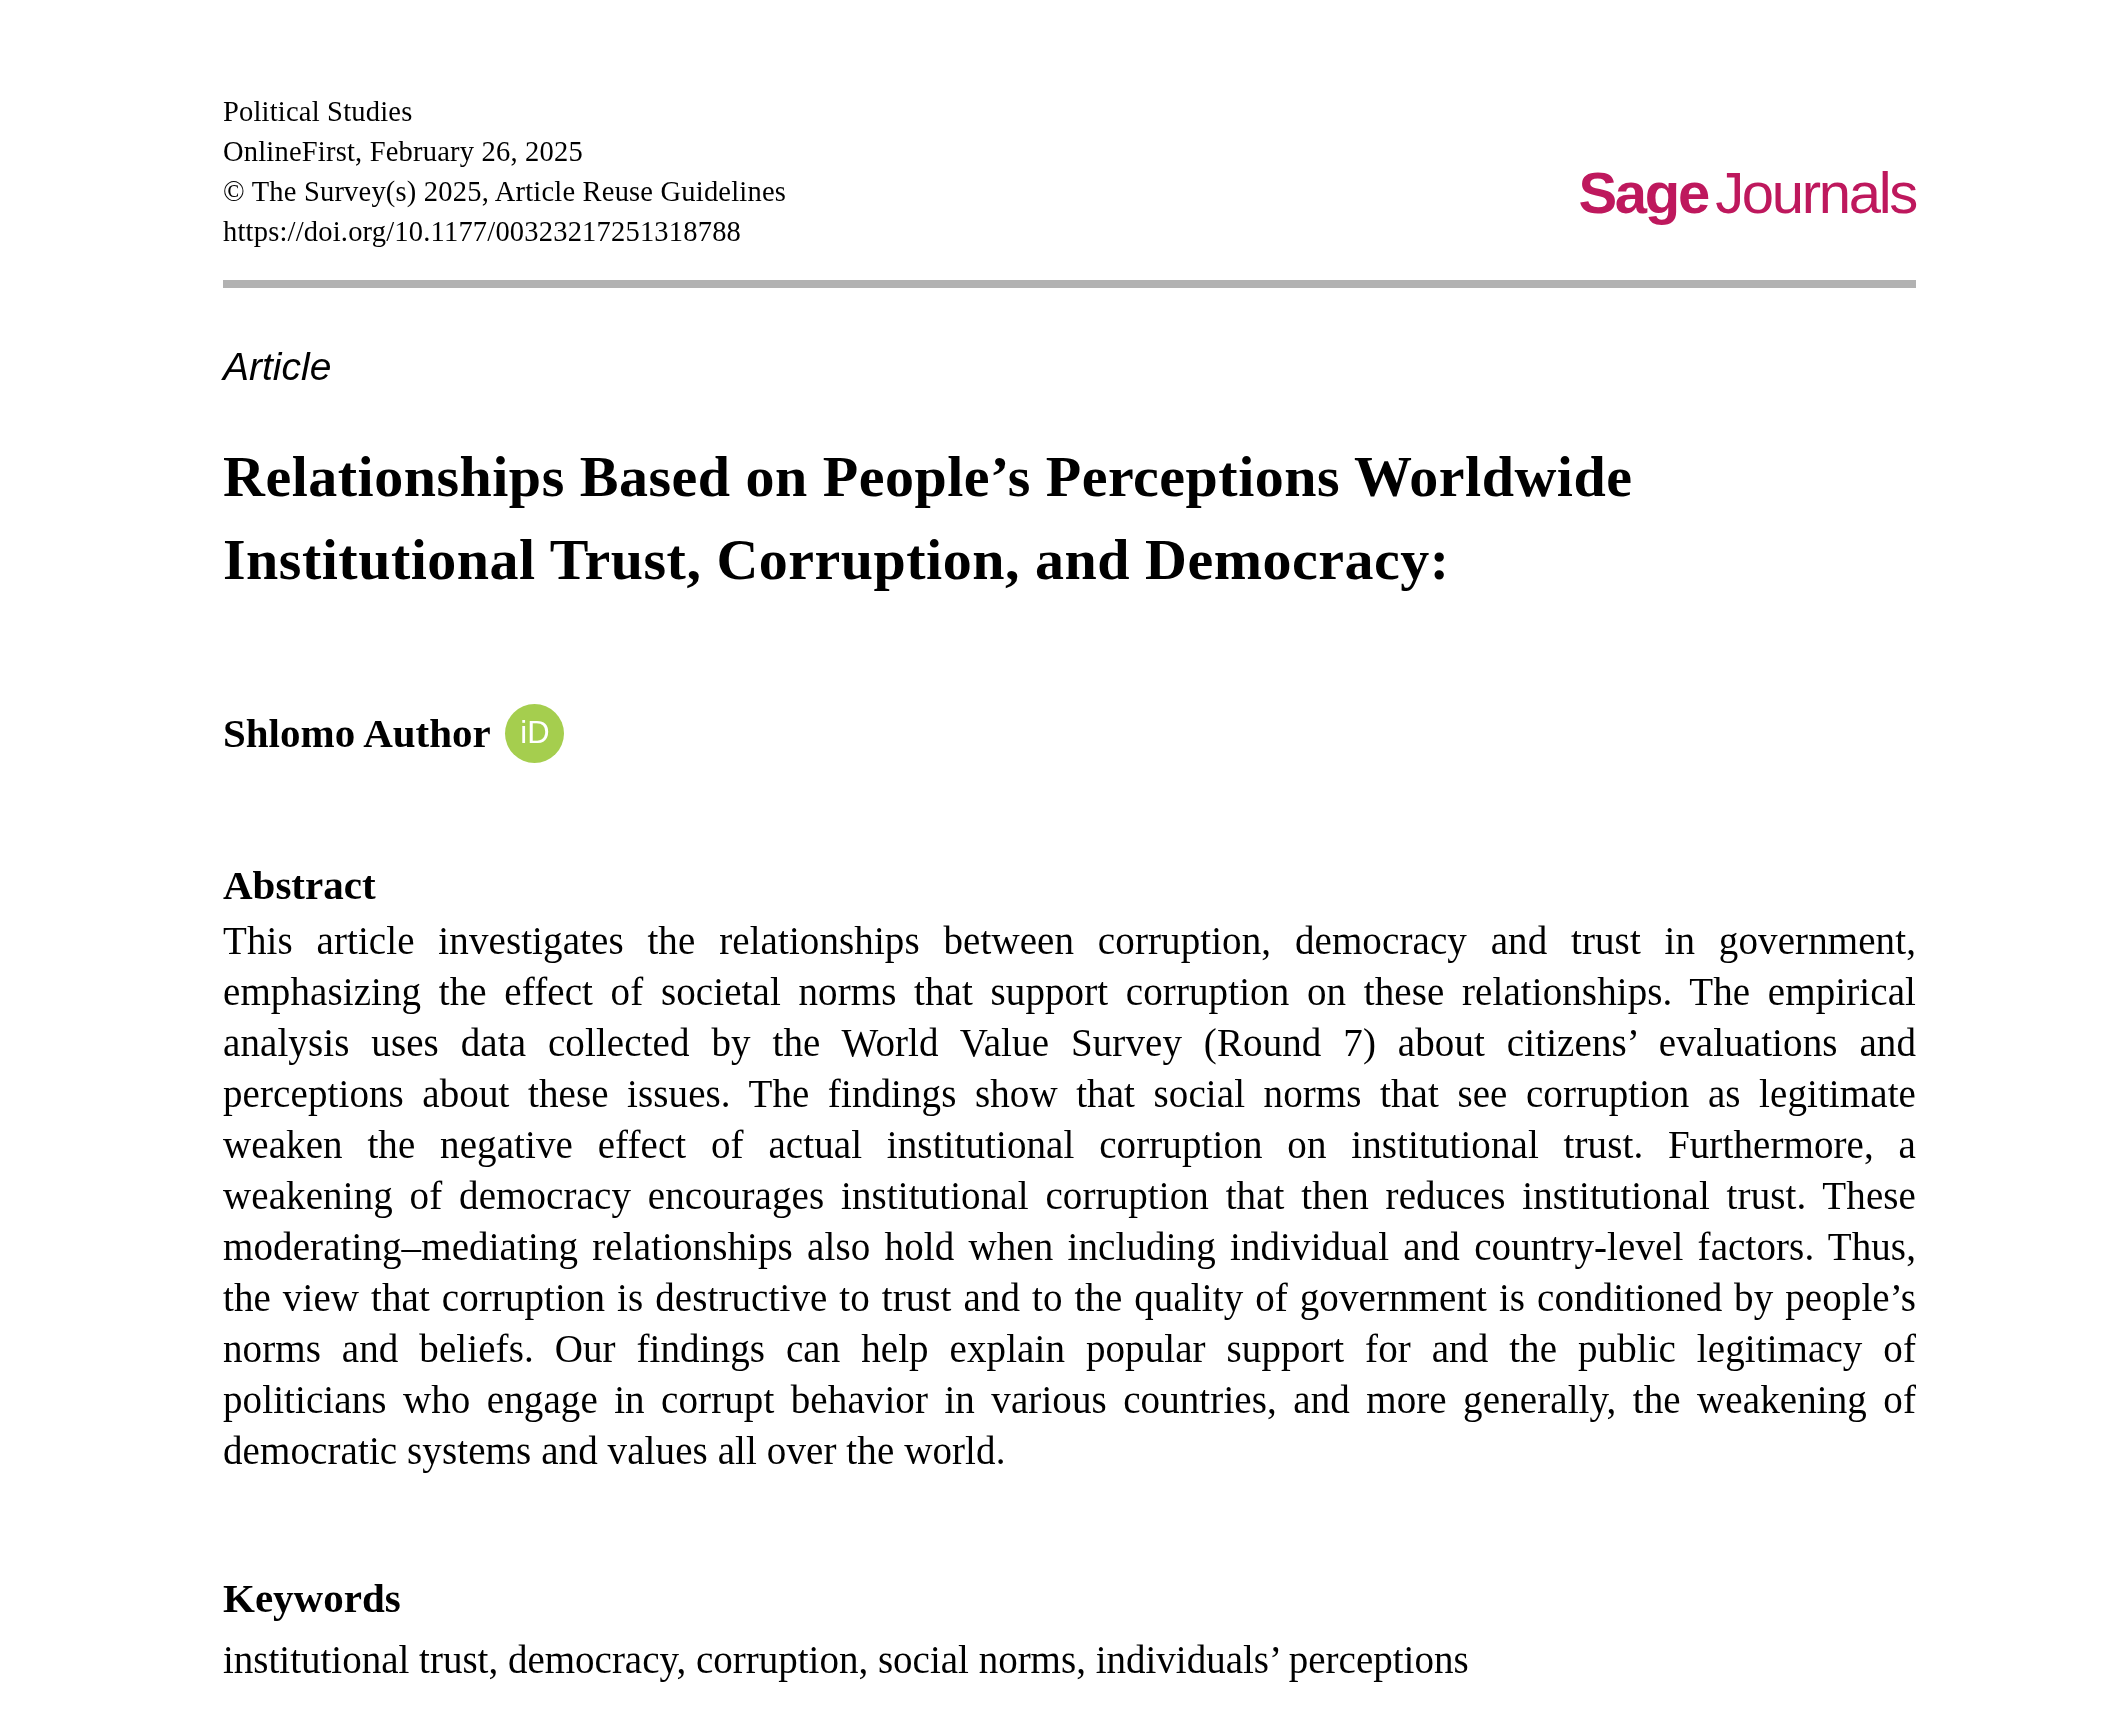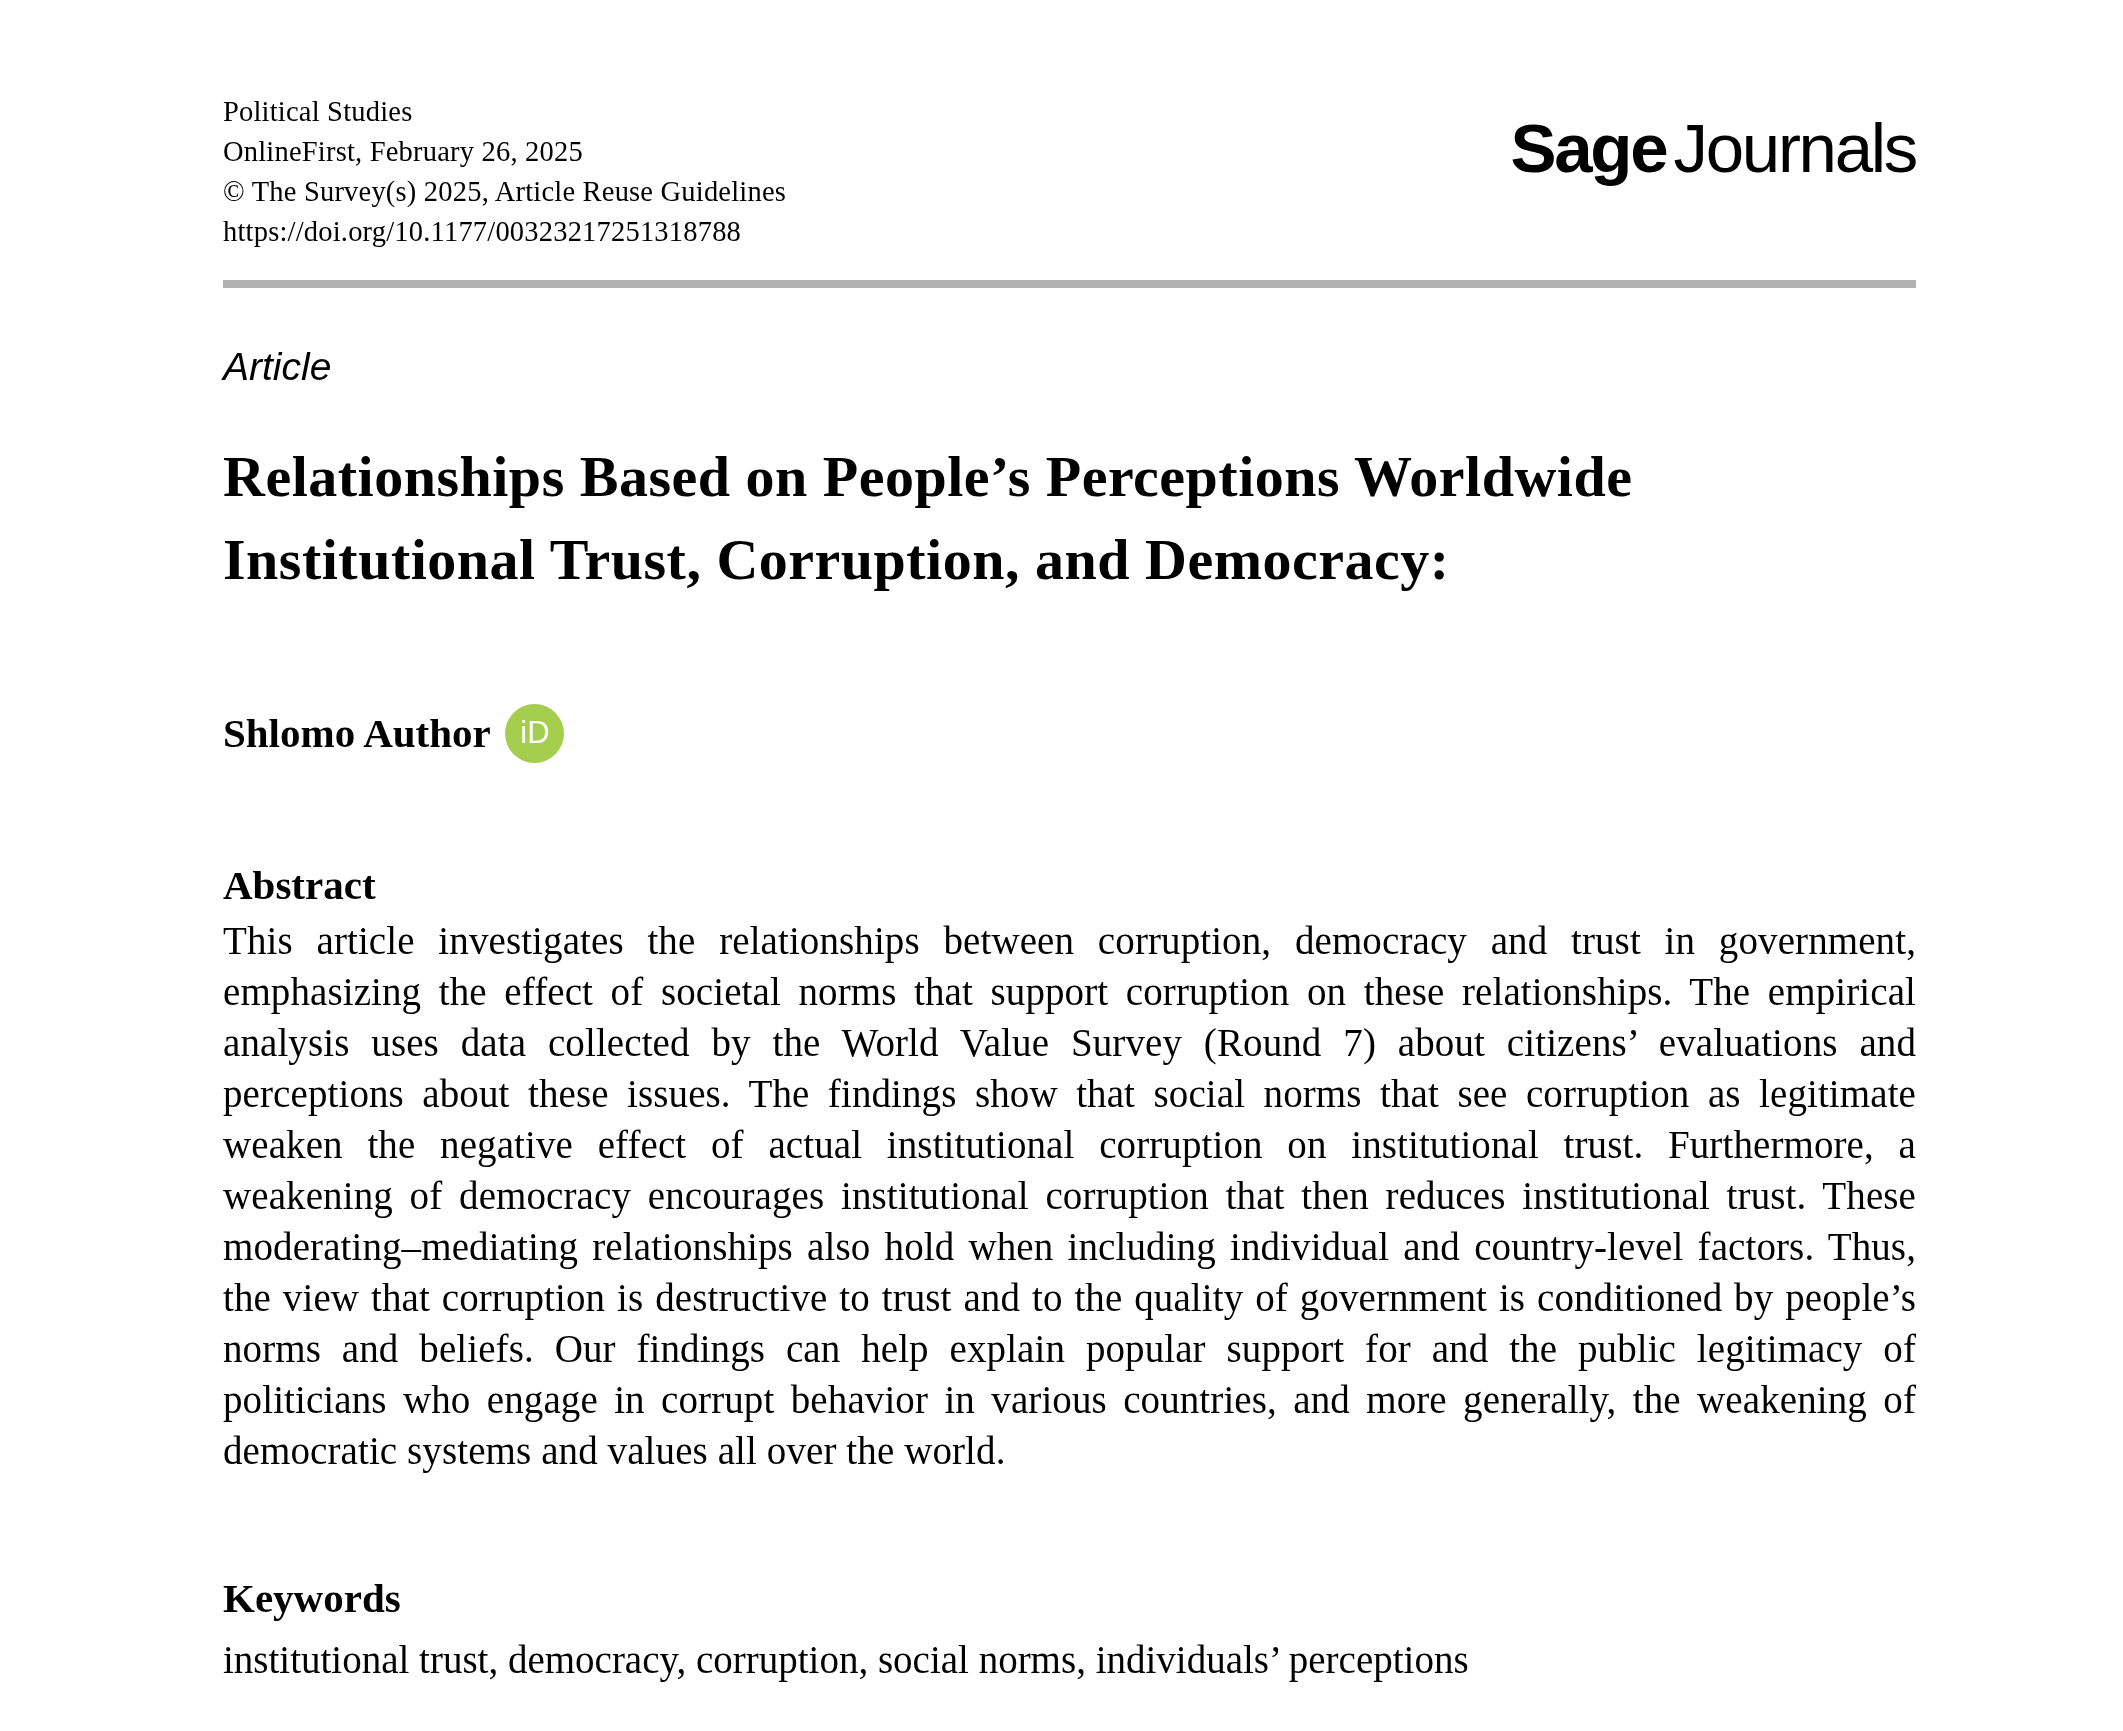--- a/index.html
+++ b/index.html
@@ -25,25 +25,25 @@
     padding-top: 92px;
   }
   .meta {
     font-size: 28.5px;
     line-height: 40px;
     letter-spacing: 0.2px;
   }
   .meta div { white-space: nowrap; }
   .logo {
     font-family: "Liberation Sans", sans-serif;
-    font-size: 69px;
+    font-size: 58px;
     line-height: 77px;
-    color: #000000;
+    color: #be185d;
     letter-spacing: -2.3px;
-    margin-top: 18px;
+    margin-top: 62px;
     white-space: nowrap;
     cursor: pointer;
   }
   .logo .logo-sage { font-weight: 700; }
   .logo .logo-journals { font-weight: 400; margin-left: 7.3px; }
   .divider {
     margin-top: 27.5px;
     height: 8.3px;
     background: #b2b2b2;
   }

